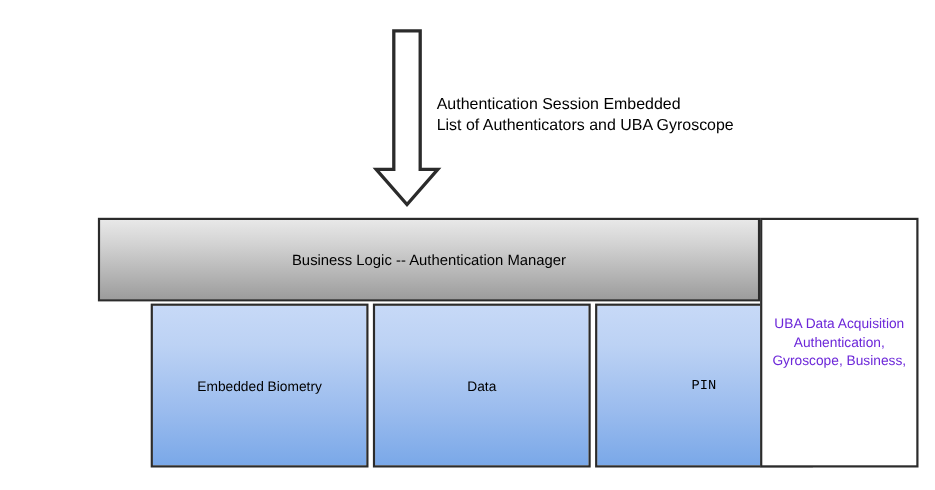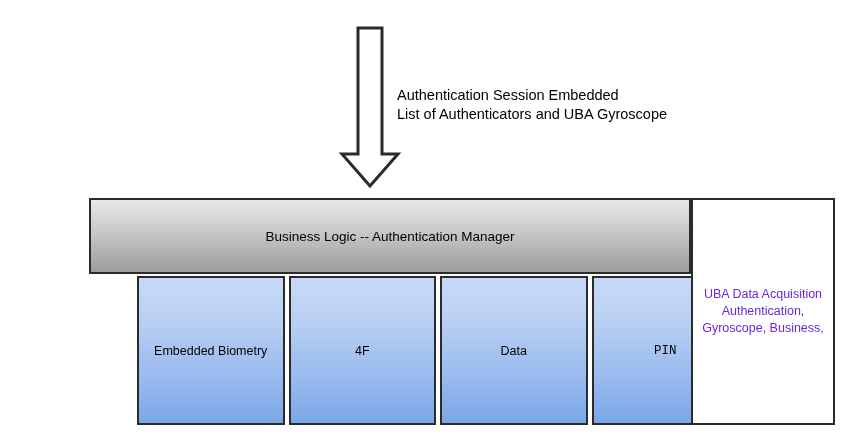--- a/index.html
+++ b/index.html
@@ -158,23 +158,20 @@
 
       <div class="biz-bar">
         <span class="biz-bar-label">Business Logic -- Authentication Manager</span>
       </div>
 
       <div class="auth-row">
         <div class="auth-box">
           <span class="auth-box-label">Embedded Biometry</span>
         </div>
         <div class="auth-box">
-          <span class="auth-box-label">4F</span>
-        </div>
-        <div class="auth-box">
           <span class="auth-box-label">Data</span>
         </div>
         <div class="auth-box">
           <span class="auth-box-label">PIN</span>
         </div>
       </div>
 
     </div>
 
     <div class="uba-panel">

